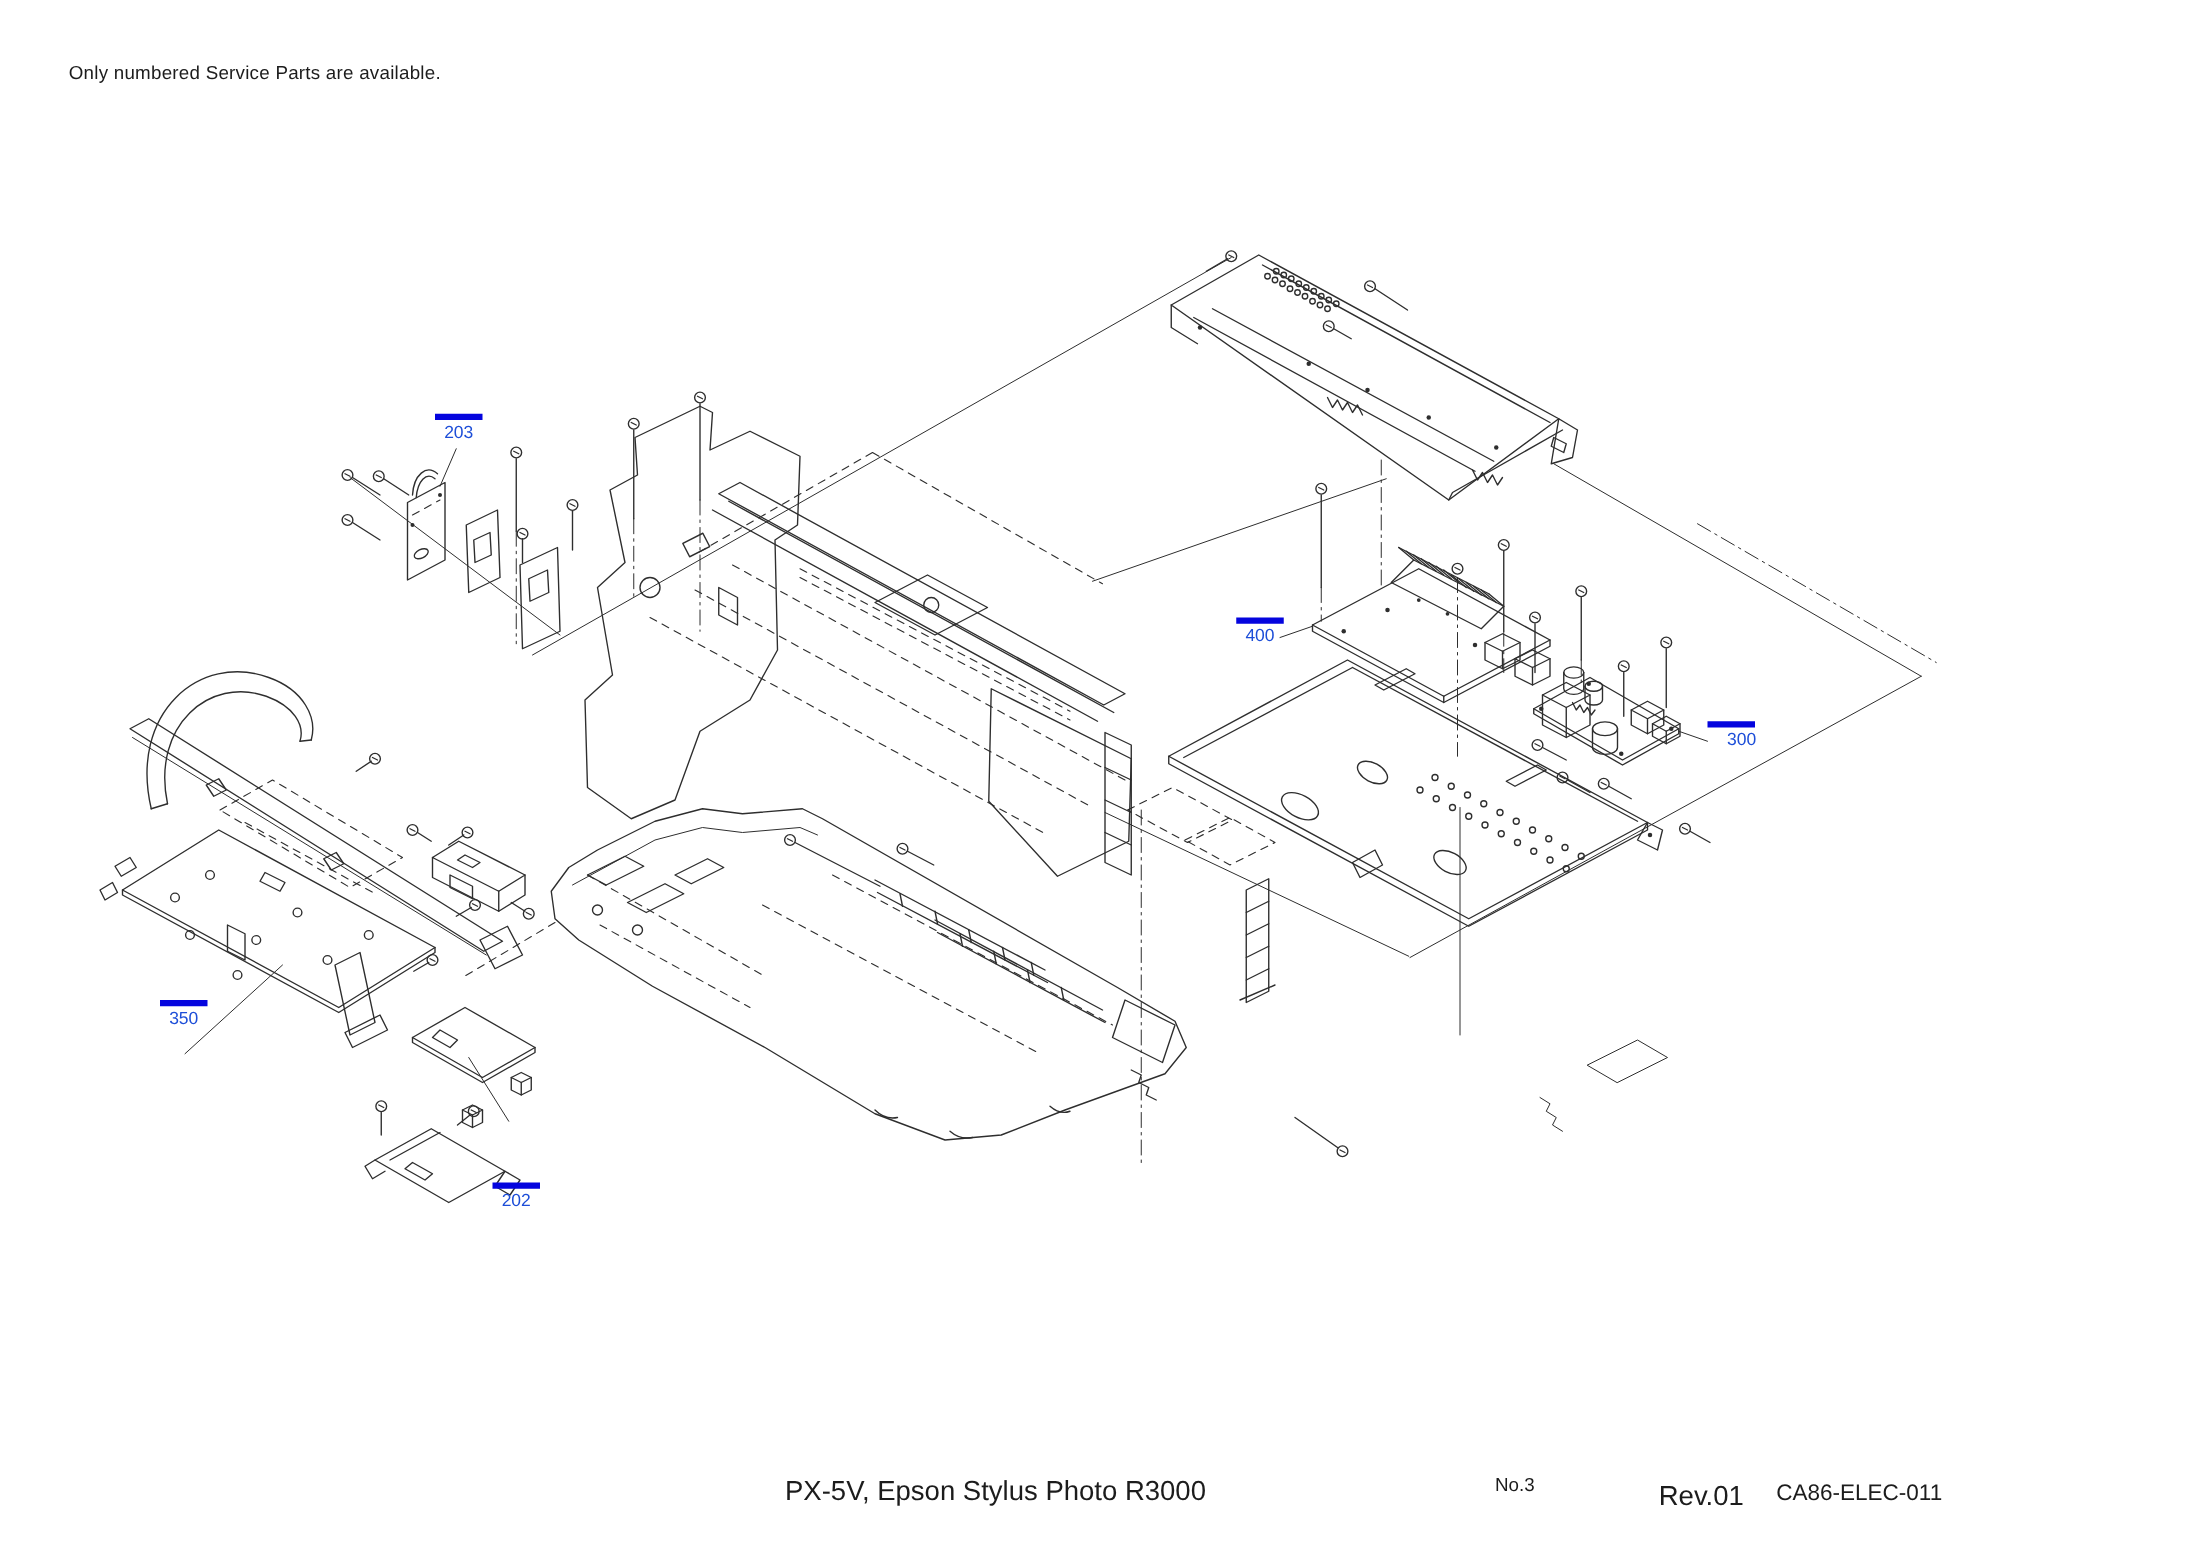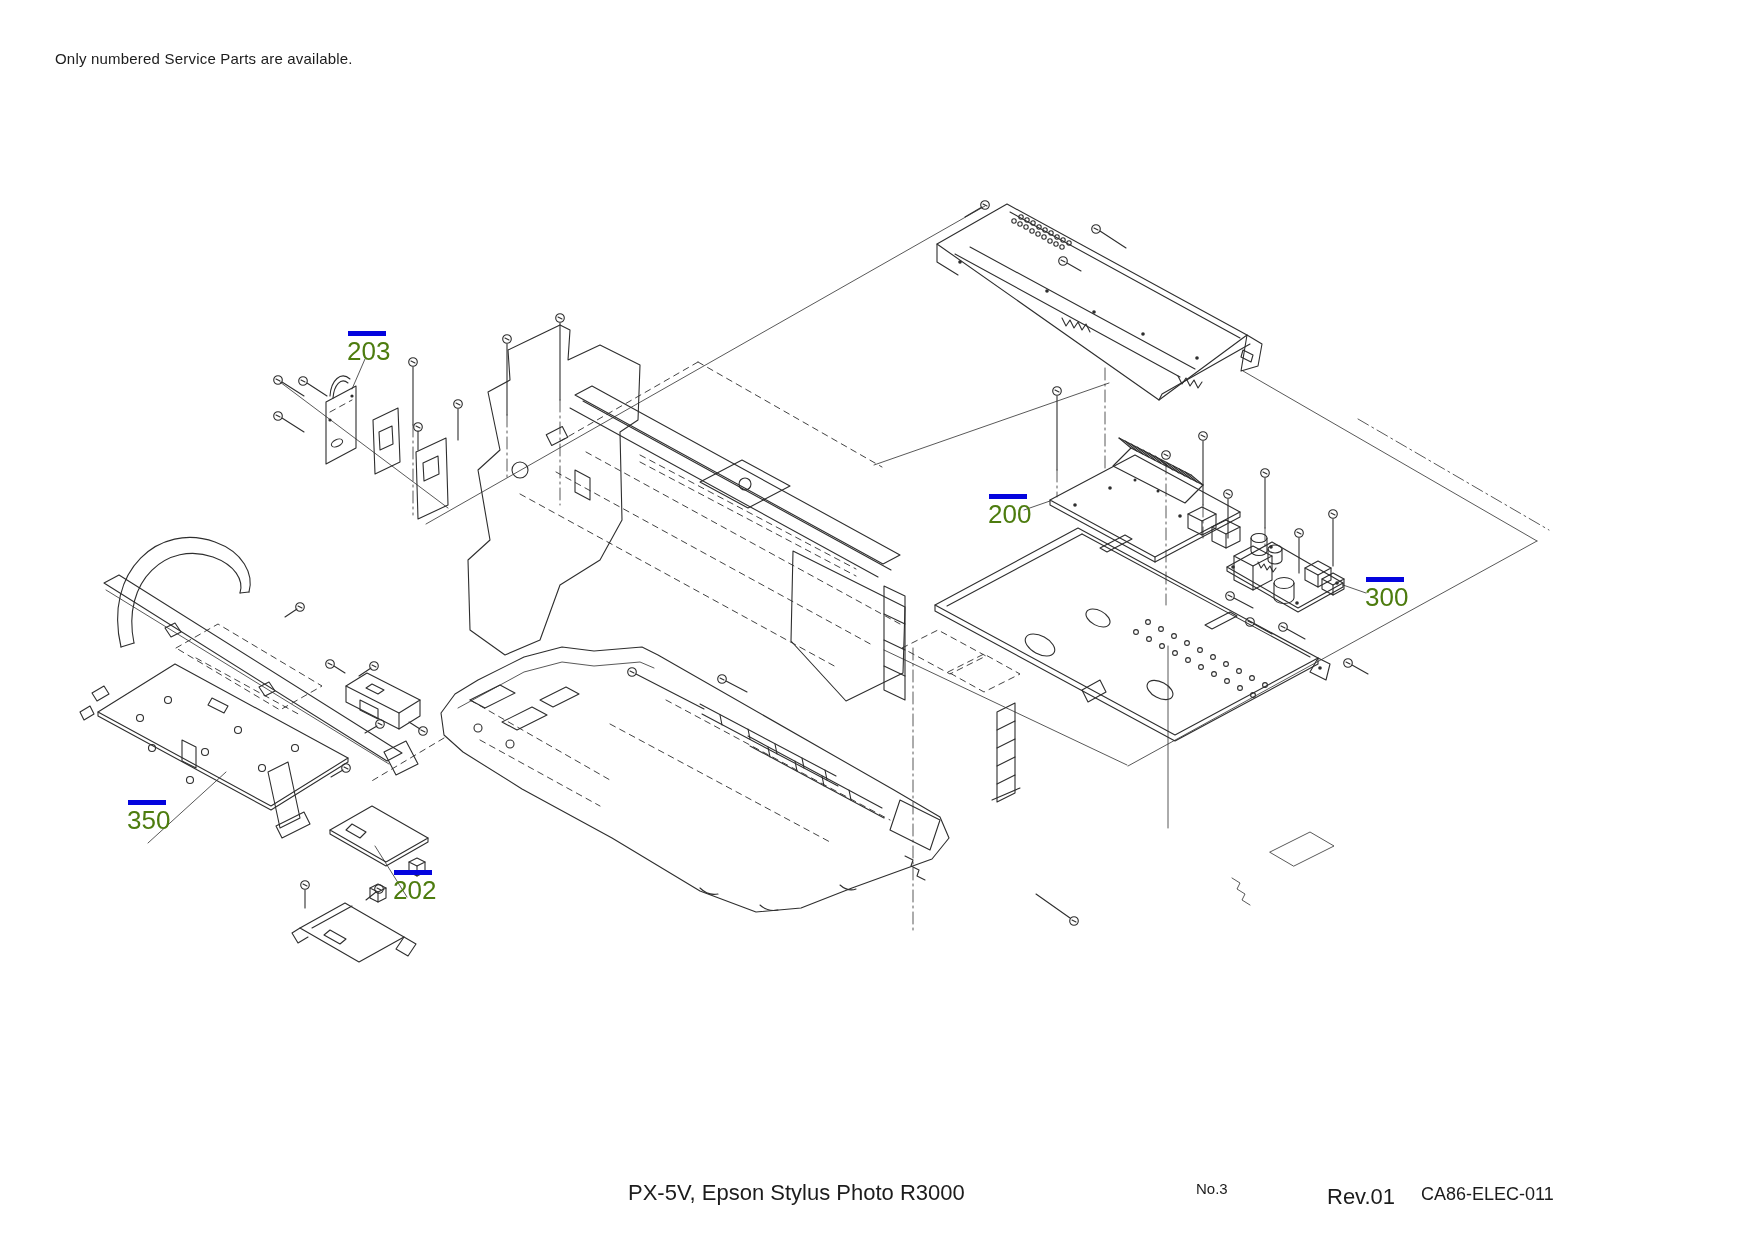--- a/index.html
+++ b/index.html
@@ -5,21 +5,21 @@
   html,body{margin:0;padding:0;}
   body{
     width:1754px;height:1240px;position:relative;background:#ffffff;
     font-family:"Liberation Sans", sans-serif;color:#1c1c1c;overflow:hidden;
   }
   .note{position:absolute;left:55px;top:50px;font-size:15px;letter-spacing:.2px;}
   .footer-model{position:absolute;left:628px;top:1180px;font-size:22px;text-align:center;}
   .footer-sheet{position:absolute;left:1196px;top:1180px;font-size:15px;}
   .footer-rev{position:absolute;left:1327px;top:1184px;font-size:22px;}
   .footer-doc{position:absolute;left:1421px;top:1184px;font-size:18px;}
-  .part-label{position:absolute;width:40px;text-align:center;font-size:26px;color:#4d7c0f;line-height:1.05;}
+  .part-label{position:absolute;width:40px;text-align:center;font-size:14px;color:#1d4ed8;line-height:1.05;}
   .part-label .bar{display:block;height:5px;background:#0404DE;margin:0 1px 2px 1px;}
   svg{position:absolute;left:0;top:0;}
   svg *{stroke:#2e2e2e;fill:none;stroke-width:1.1;stroke-linecap:round;stroke-linejoin:round;}
   svg .thin{stroke-width:.8;}
   svg .dash{stroke-dasharray:6 5;stroke-width:.9;}
   svg .dd{stroke-dasharray:12 4 2 4;stroke-width:.8;}
   svg .dot{fill:#2e2e2e;stroke:none;}
 </style>
 </head>
 <body>
@@ -388,31 +388,31 @@
     <line class="thin" x1="407" y1="897" x2="375" y2="846"></line>
   </g>
 </svg>
 
 <div class="part-label" style="left:347px;top:331px;">
   <span class="bar"></span>
   <span>203</span>
 </div>
 <div class="part-label" style="left:988px;top:494px;">
   <span class="bar"></span>
-  <span>200</span>
+  <span>400</span>
 </div>
 <div class="part-label" style="left:1365px;top:577px;text-align:right;">
   <span class="bar"></span>
   <span>300</span>
 </div>
 <div class="part-label" style="left:127px;top:800px;">
   <span class="bar"></span>
   <span>350</span>
 </div>
-<div class="part-label" style="left:393px;top:870px;">
+<div class="part-label" style="left:393px;top:946px;">
   <span class="bar"></span>
   <span>202</span>
 </div>
 
 <div class="footer-model">PX-5V, Epson Stylus Photo R3000</div>
 <div class="footer-sheet">No.3</div>
 <div class="footer-rev">Rev.01</div>
 <div class="footer-doc">CA86-ELEC-011</div>
 
 </body></html>

